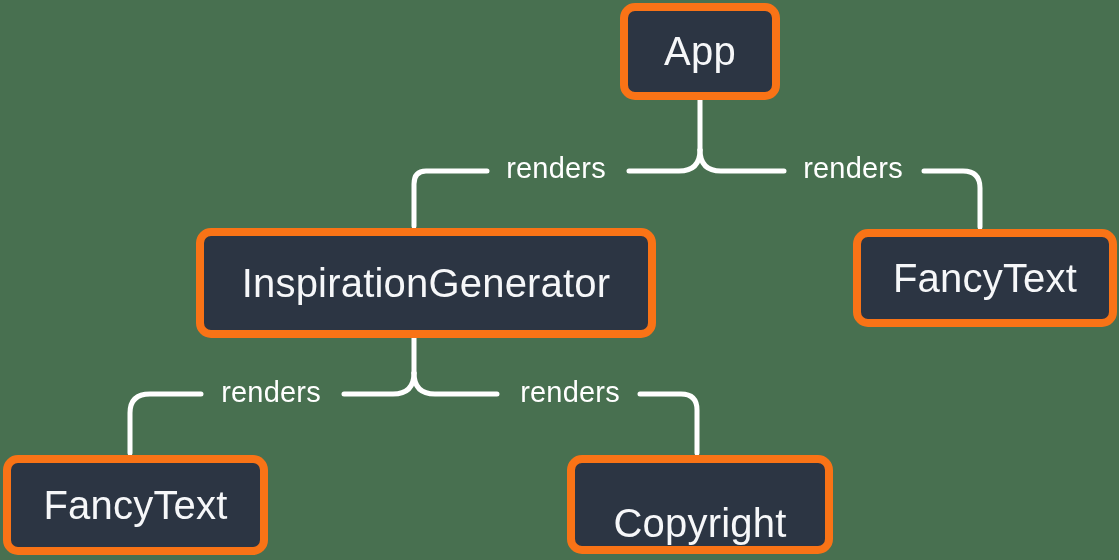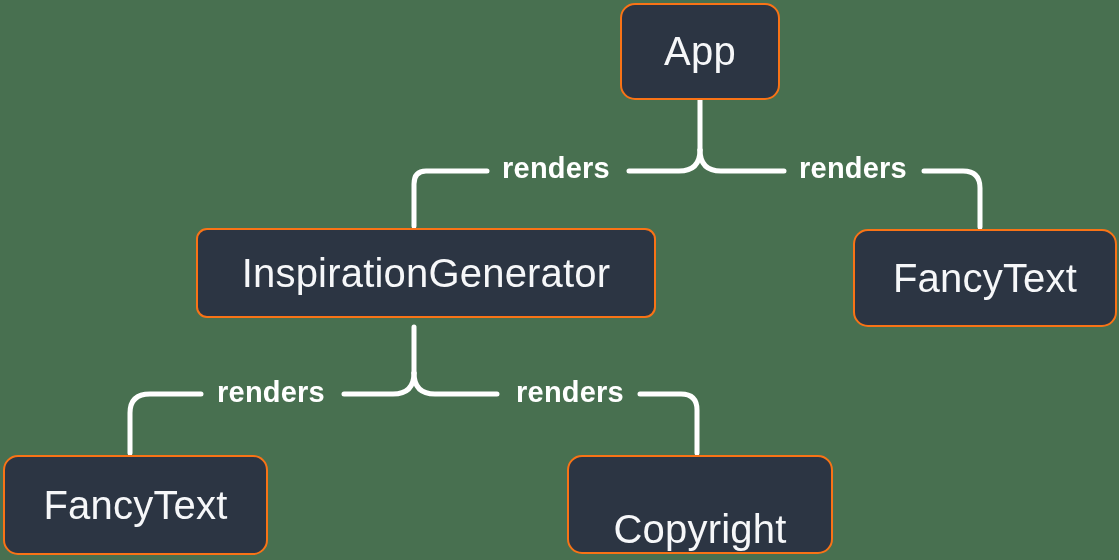--- a/index.html
+++ b/index.html
@@ -30,43 +30,43 @@
   .edges-svg path {
     fill: none;
     stroke: #ffffff;
     stroke-width: 5;
     stroke-linecap: round;
   }
   .node {
     position: absolute;
     box-sizing: border-box;
     background: #2c3543;
-    border: 2px solid #f97316;
+    border: 8px solid #f97316;
     border-radius: 15px;
     display: flex;
     align-items: center;
     justify-content: center;
     color: #f6f7f9;
     font-size: 40px;
     font-weight: 500;
     letter-spacing: 0.2px;
     white-space: nowrap;
   }
   .edge-label {
     position: absolute;
     transform: translate(-50%, -50%);
     color: #ffffff;
     font-size: 29px;
-    font-weight: 700;
+    font-weight: 400;
     letter-spacing: 0.2px;
     white-space: nowrap;
   }
   
   #node-app                 { left: 620px; top: 3px;   width: 160px; height: 97px; }
-  #node-inspiration-gen    { left: 196px; top: 228px; width: 460px; height: 90px; border-radius: 11px; }
+  #node-inspiration-gen    { left: 196px; top: 228px; width: 460px; height: 110px; }
   #node-fancy-text-top     { left: 853px; top: 229px; width: 264px; height: 98px; }
   #node-fancy-text-bottom  { left: 3px;   top: 455px; width: 265px; height: 100px; }
   #node-copyright          { left: 567px; top: 455px; width: 266px; height: 99px; align-items: flex-end; }
   
   #edge-label-0 { left: 556px; top: 168px; }
   #edge-label-1 { left: 853px; top: 168px; }
   #edge-label-2 { left: 271px; top: 392px; }
   #edge-label-3 { left: 570px; top: 392px; }
 </style>
 </head>

